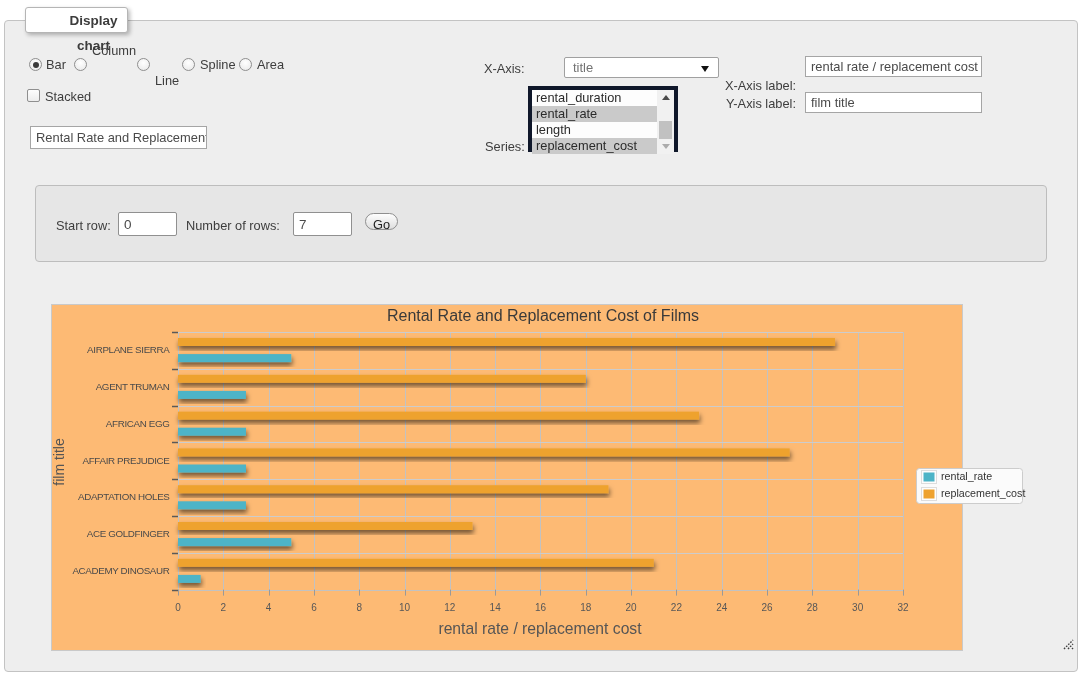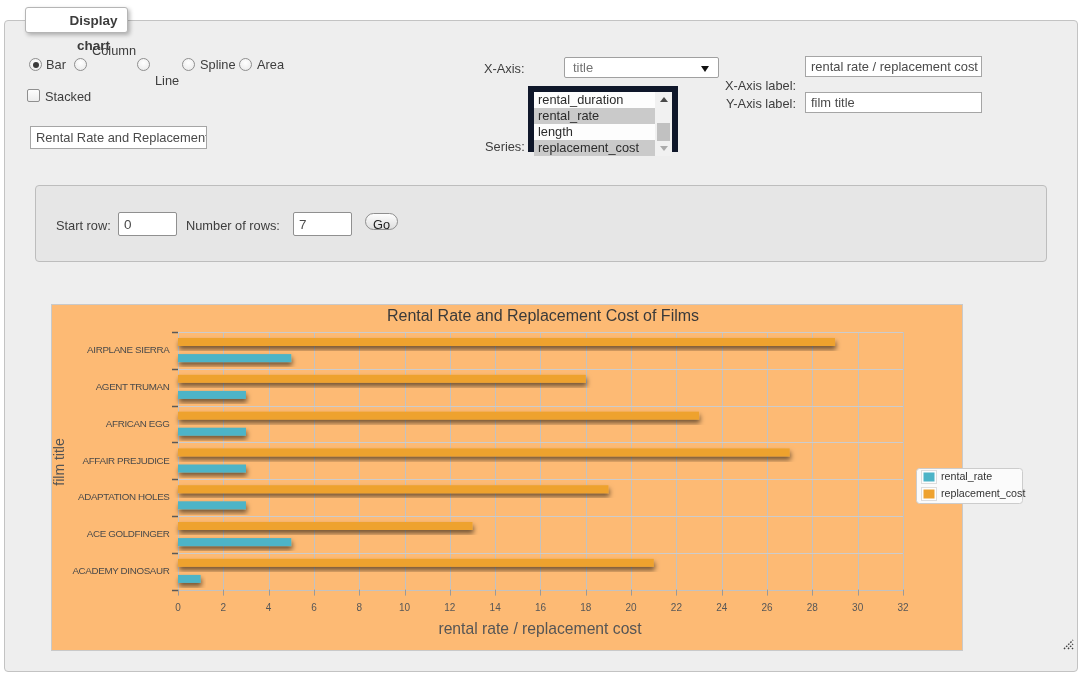--- a/index.html
+++ b/index.html
@@ -6,21 +6,21 @@
 html,body { width:1081px; height:681px; background:#fff; font-family:"Liberation Sans", sans-serif; }
 #fs { position:absolute; left:4px; top:20px; width:1074px; height:652px; background:#eeeeee; border:1px solid #c3c3c3; border-radius:4px; }
 #legend { position:absolute; left:25px; top:7px; width:103px; height:26px; background:#fff; border:1px solid #b5b5b5; border-radius:3px; box-shadow:2px 2px 4px rgba(0,0,0,0.28); text-align:center; line-height:25px; font-weight:bold; font-size:13.5px; color:#3c3c3c; z-index:5;padding-left:34px; }
 .lbl { position:absolute; font-size:12.8px; line-height:13px; color:#3d3d3d; white-space:nowrap; }
 .radio { position:absolute; width:13px; height:13px; border:1px solid #8f8f8f; border-radius:50%; background:radial-gradient(circle at 50% 35%, #ffffff 0%, #ececec 80%); }
 .radio.on::after { content:""; position:absolute; left:2.5px; top:2.5px; width:6px; height:6px; border-radius:50%; background:#3a3a3a; }
 .cb { position:absolute; width:13px; height:13px; border:1px solid #8f8f8f; border-radius:2px; background:linear-gradient(#fdfdfd,#ededed); }
 .inp { position:absolute; background:#fff; border:1px solid #a5a5a5; font-size:12.9px; color:#4a4a4a; line-height:21px; padding-left:5px; white-space:nowrap; overflow:hidden; }
 #sel { position:absolute; left:528px; top:57px; width:155px; height:21px; background:#fff; border:1px solid #a0a0a0; border-radius:2px; font-size:13px; color:#737373; line-height:19px; padding-left:8px;margin-left:36px; }
 #sel .arr { position:absolute; right:9px; top:8px; width:0; height:0; border-left:4.5px solid transparent; border-right:4.5px solid transparent; border-top:6px solid #111; }
-#listbox { position:absolute; left:528px; top:86px; width:150px; height:66px; background:#fdfdfd; border:6px solid #0f172a; }
+#listbox { position:absolute; left:528px; top:86px; width:150px; height:66px; background:#fdfdfd; border:4px solid #0f172a; }
 #listbox .it { height:16px; line-height:16px; font-size:12.8px; color:#2b2b2b; padding-left:4px; white-space:nowrap; }
 #listbox .sel { background:#cacaca; }
 #sbar { position:absolute; right:0; top:0; width:17px; height:64px; background:#f1f1f1; }
 #sbar .btn { position:absolute; left:0; width:17px; height:15px; background:#f1f1f1; text-align:center; }
 #sbar .thumb { position:absolute; left:2px; top:31px; width:13px; height:21px; background:#c1c1c1; }
 .tri-up { width:0;height:0;border-left:4px solid transparent;border-right:4px solid transparent;border-bottom:5px solid #4a4a4a; margin:5px auto 0; }
 .tri-dn { width:0;height:0;border-left:4px solid transparent;border-right:4px solid transparent;border-top:5px solid #ababab; margin:5px auto 0; }
 #panel { position:absolute; left:35px; top:185px; width:1012px; height:77px; background:#e6e6e6; border:1px solid #bdbdbd; border-radius:4px; }
 #go { position:absolute; left:365px; top:213px; width:33px; height:17px; border:1px solid #8f8f8f; border-radius:12px; background:linear-gradient(#fefefe,#dedede); font-size:12.8px; color:#222; text-align:center; line-height:21px; }
 #chartbox { position:absolute; left:24px; top:304px; width:912px; height:347px; background:#fdba74; border:1px solid #c9c9c9;margin-left:27px; }

